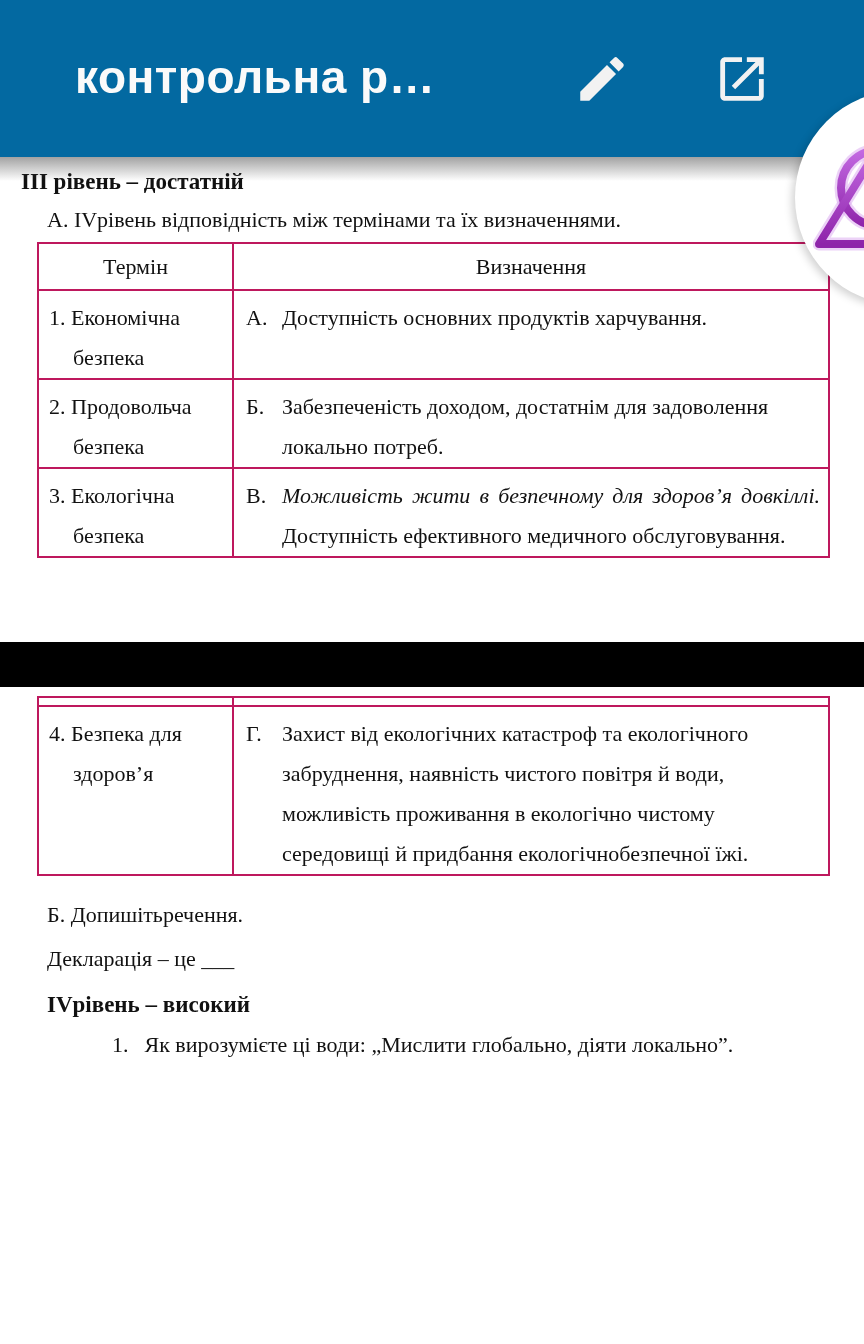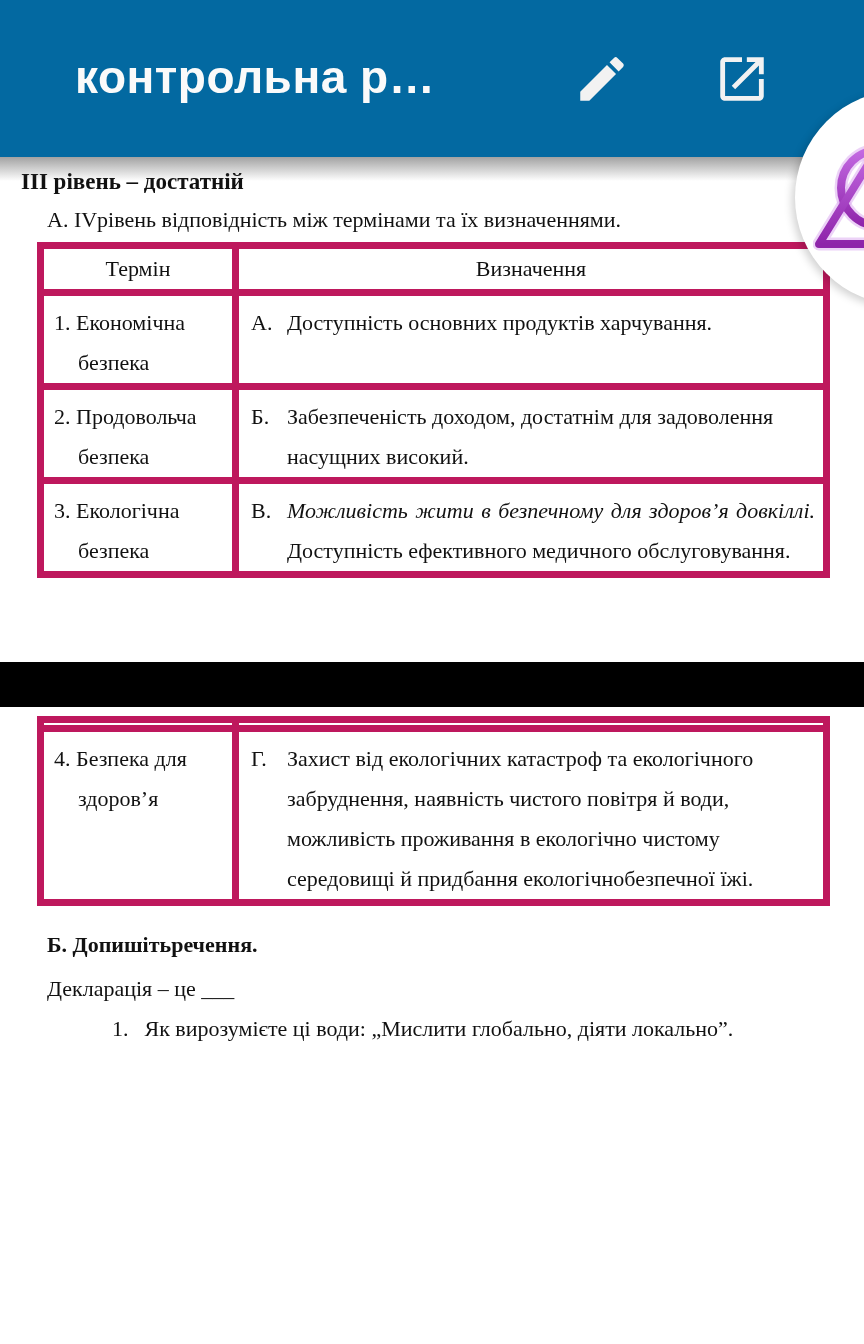--- a/index.html
+++ b/index.html
@@ -29,36 +29,36 @@
                 box-shadow:-3px 3px 8px rgba(0,0,0,.18); }
   .logo-badge svg { position:absolute; left:18px; top:40px; }
 
   
   .doc { position:absolute; top:157px; left:0; width:864px; font-size:22px; z-index:0; }
   .heading3 { margin:12px 0 0 21px; font-weight:bold; font-size:23px; }
   .para-a   { margin:12px 0 0 47px; }
 
   table.doc-table { border-collapse:collapse; table-layout:fixed;
                     margin:9px 0 0 37px; width:793px; font-size:22px; }
-  table.doc-table td { border:7px solid #be185d; vertical-align:top; overflow:hidden; }
+  table.doc-table td { border:2px solid #be185d; vertical-align:top; overflow:hidden; }
   tr.hrow td { height:47px; text-align:center; vertical-align:middle; }
   tr.r74 td { height:74px;border-radius:10px; }
   tr.r82 td { height:82px; }
   tr.r161 td { height:161px; }
   tr.thin td { height:9px; padding:0; }
   .term { padding:7px 4px 0 10px; line-height:40px; }
   .term .l2 { padding-left:24px; }
   .def  { display:grid; grid-template-columns:36px 1fr; padding:7px 8px 0 12px; line-height:40px; }
   .def .lines div { }
   .stretch { text-align:justify; text-align-last:justify;font-style:italic; }
 
   .separator { margin-top:84px; width:864px; height:45px; background:#000; }
   .tbl2 { margin-top:84px; }
 
-  .para-b    { margin:26px 0 0 47px;font-weight:bold; }
+  .para-b    { margin:26px 0 0 47px; }
   .para-decl { margin:18px 0 0 47px; }
   .heading4  { margin:20px 0 0 47px; font-weight:bold; font-size:23px; }
   .list-item { margin:14px 0 0 112px; }
   .list-item .num { margin-right:16px; }
 </style>
 </head>
 <body>
 
 <div class="screen">
 
@@ -130,21 +130,21 @@
               <div class="term">
           <div>2. Продовольча</div>
           <div class="l2">безпека</div>
         </div>
             </td>
         <td>
               <div class="def">
           <span>Б.</span>
           <div class="lines">
             <div>Забезпеченість доходом, достатнім для задоволення</div>
-            <div>насущних високий.</div>
+            <div>локально потреб.</div>
           </div>
         </div>
             </td>
       </tr>
       <tr class="r74">
         <td>
               <div class="term">
           <div>3. Екологічна</div>
           <div class="l2">безпека</div>
         </div>
@@ -192,18 +192,19 @@
           </div>
         </div>
             </td>
       </tr>
     </tbody>
       </table>
 
     <div class="para-b">Б. Допишітьречення.</div>
     <div class="para-decl">Декларація – це ___</div>
 
+    <div class="heading4">IVрівень – високий</div>
     <div class="list-item">
       <span class="num">1.</span><span>Як вирозумієте ці води: „Мислити глобально, діяти локально”.</span>
     </div>
 
   </div>
 </div>
 
 </body></html>

